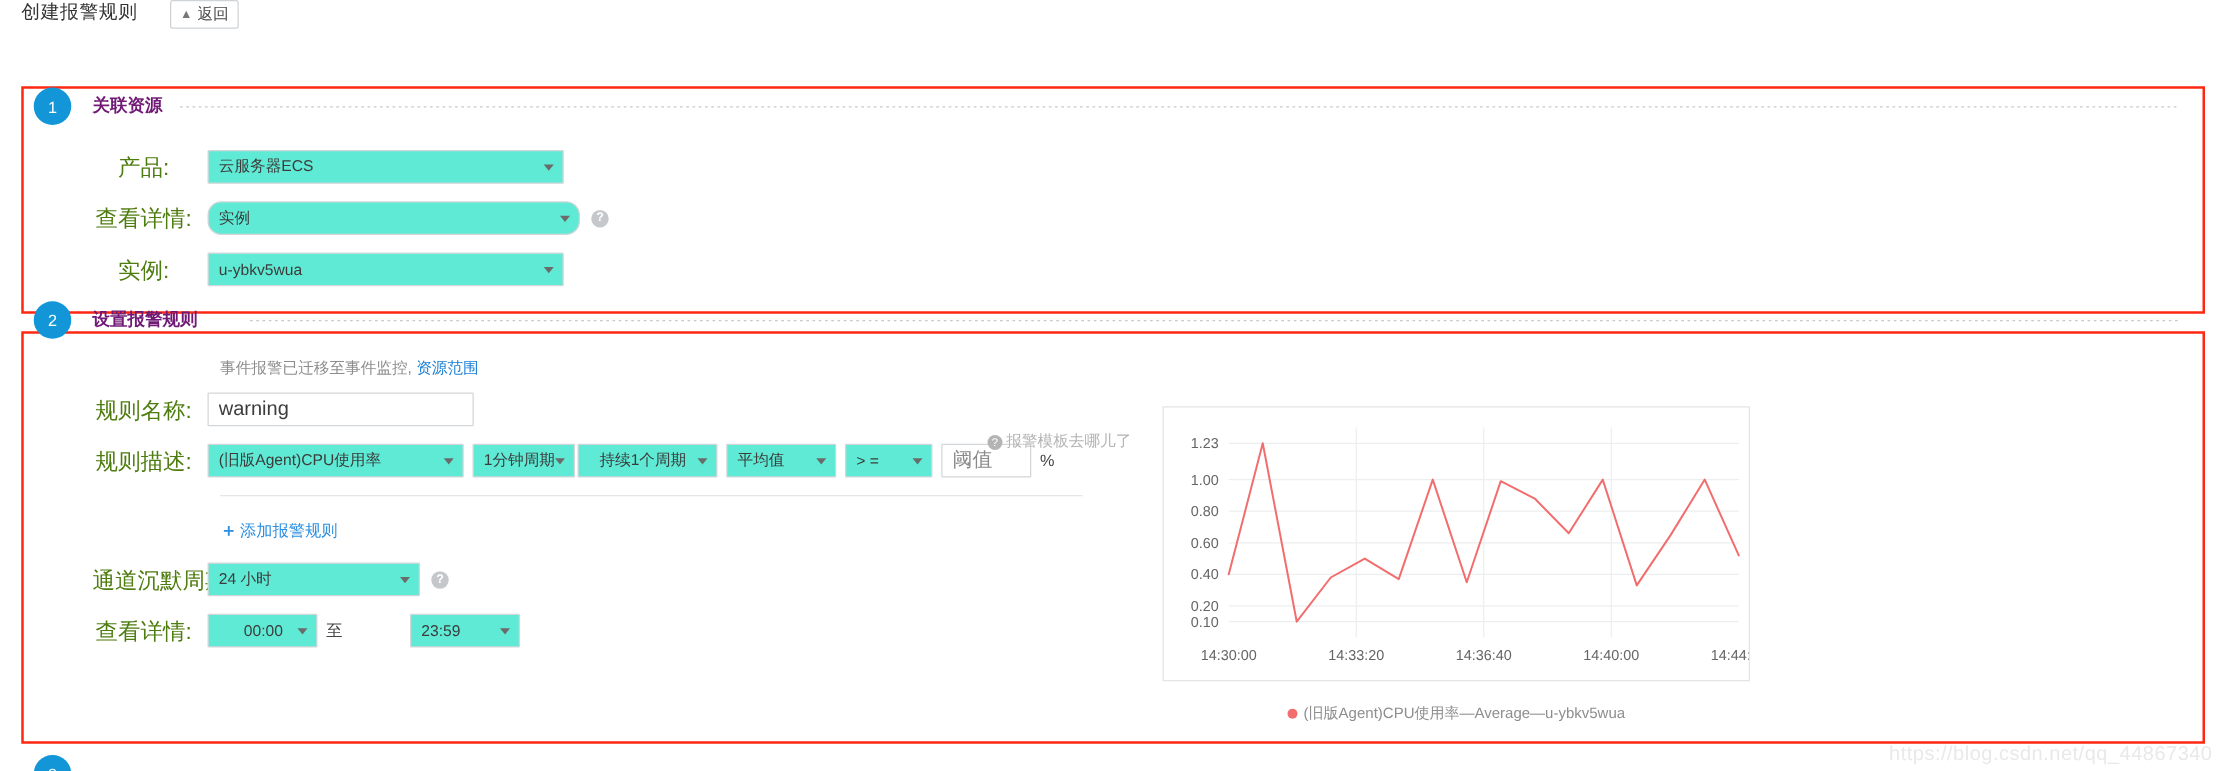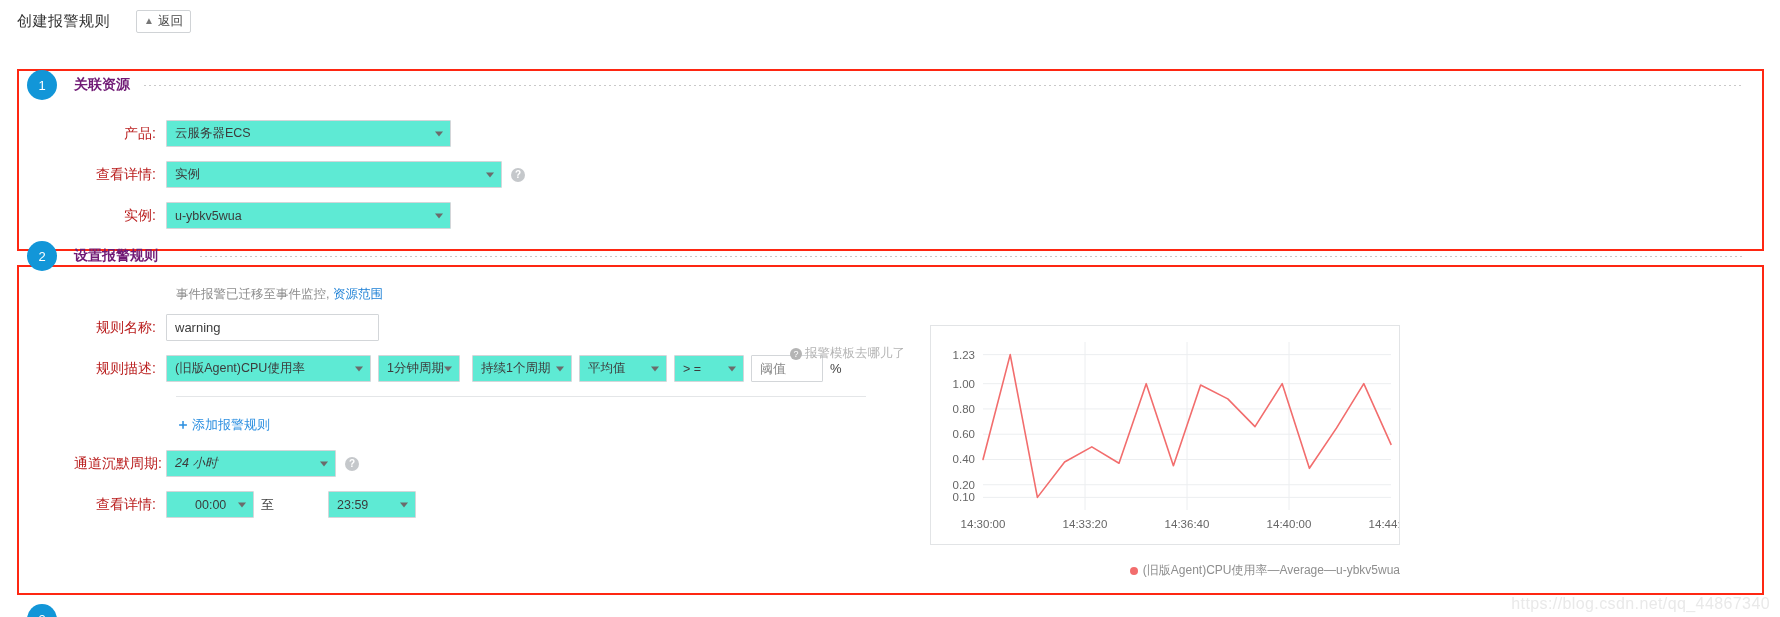--- a/index.html
+++ b/index.html
@@ -9,21 +9,21 @@
     width: 1780px; height: 617px;
     background: #ffffff;
     font-family: "Liberation Sans", "DejaVu Sans", sans-serif;
     overflow: hidden;
   }
   .page { position: relative; width: 1780px; height: 617px; background:#fff; }
 
   
   .topbar {
     position: absolute; left: 0; top: 0; width: 1640px; height: 42px;
-    display: flex; align-items: center;
+    display: flex; align-items: flex-start;
   }
   .page-title {
     margin-left: 17px; font-size: 15px; color: #333; letter-spacing: .5px;
   }
   .back-btn {
     margin-left: 26px; height: 23px; min-width: 48px;
     border: 1px solid #d0d3d6; background: #fff; border-radius: 2px;
     display: inline-flex; align-items: center; justify-content: center;
     font-size: 12.5px; color: #4a4a4a; padding: 0 7px; cursor: pointer;
     gap: 4px;
@@ -64,39 +64,39 @@
   }
   #section-header-1 { left: 74px; top: 70px; width: 1670px; }
   #section-header-2 { left: 74px; top: 241px; width: 1670px; gap: 28px; }
 
   
   .form-area { position: absolute; }
   .form-row {
     display: flex; align-items: center; margin-bottom: 14px;
   }
   .form-label {
-    width: 92px; text-align: right; font-size: 14px; color: #b91c1c;
+    width: 92px; text-align: center; font-size: 18px; color: #4d7c0f;
     padding-right: 10px; white-space: nowrap;
   }
   .select-box {
     position: relative; height: 27px; border: 1px solid #d3d6d9;
     background: #5eead4; border-radius: 1px;
     display: flex; align-items: center; cursor: pointer;
     font-size: 12.5px; color: #3c3c3c;
     padding: 0 24px 0 8px; white-space: nowrap; overflow: hidden;
   }
   .select-box .caret {
     position: absolute; right: 7px; top: 50%; transform: translateY(-50%);
     width: 0; height: 0;
     border-left: 4px solid transparent; border-right: 4px solid transparent;
     border-top: 5px solid #6b6b6b;
   }
   .text-input {
     height: 27px; border: 1px solid #d3d6d9; background: #fff;
-    border-radius: 1px; font-size: 13px; color: #3c3c3c;
+    border-radius: 1px; font-size: 16px; color: #3c3c3c;
     padding: 0 8px; outline: none;
     font-family: "Liberation Sans", sans-serif;
   }
   .text-input::placeholder { color: #8a8a8a; }
 
   .help-ico {
     width: 14px; height: 14px; border-radius: 50%;
     background: #c5c8cb; color: #fff; font-size: 10px;
     display: inline-flex; align-items: center; justify-content: center;
     margin-left: 9px; cursor: pointer; font-weight: bold;
@@ -136,21 +136,21 @@
 
   
   .chart-panel {
     position: absolute; left: 930px; top: 325px;
     width: 470px; height: 220px;
     border: 1px solid #e2e4e6; background: #fff;
   }
   .chart-svg { display: block; }
   .chart-legend {
     position: absolute; left: 930px; top: 562px; width: 470px;
-    display: flex; align-items: center; justify-content: flex-end;
+    display: flex; align-items: center; justify-content: center;
     font-size: 12px; color: #8e8e8e; gap: 5px;
   }
   .legend-dot {
     width: 8px; height: 8px; border-radius: 50%; background: #f26d6d;
     display: inline-block;
   }
 
   .watermark {
     position: absolute; right: 10px; bottom: 4px;
     font-size: 16px; color: #e9e9e9; letter-spacing: .4px;
@@ -187,21 +187,21 @@
     <div class="form-row">
       <span class="form-label">产品:</span>
       <div class="select-box" style="width:285px;">
         <span>云服务器ECS</span>
         <span class="caret"></span>
       </div>
     </div>
 
     <div class="form-row">
       <span class="form-label">查看详情:</span>
-      <div class="select-box" style="width:336px;">
+      <div class="select-box" style="width:298px;border-radius:11px;">
         <span>实例</span>
         <span class="caret"></span>
       </div>
       <span class="help-ico">?</span>
     </div>
 
     <div class="form-row">
       <span class="form-label">实例:</span>
       <div class="select-box" style="width:285px;">
         <span>u-ybkv5wua</span>
@@ -234,21 +234,21 @@
       <div class="select-box" style="width:205px;">
         <span>(旧版Agent)CPU使用率</span>
         <span class="caret"></span>
       </div>
 
       <div class="select-box" style="width:82px; margin-left:7px;">
         <span>1分钟周期</span>
         <span class="caret"></span>
       </div>
 
-      <div class="select-box" style="width:100px; margin-left:12px;">
+      <div class="select-box" style="width:112px; margin-left:2px;justify-content:flex-end;">
         <span>持续1个周期</span>
         <span class="caret"></span>
       </div>
 
       <div class="select-box" style="width:88px; margin-left:7px;">
         <span>平均值</span>
         <span class="caret"></span>
       </div>
 
       <div class="select-box" style="width:70px; margin-left:7px;">
@@ -263,21 +263,21 @@
 
     <div class="divider-line"></div>
 
     <div class="add-rule">
       <span class="plus">＋</span>
       <span>添加报警规则</span>
     </div>
 
     <div class="form-row">
       <span class="form-label">通道沉默周期:</span>
-      <div class="select-box" style="width:170px;font-style:italic;">
+      <div class="select-box" style="width:170px;">
         <span>24 小时</span>
         <span class="caret"></span>
       </div>
       <span class="help-ico">?</span>
     </div>
 
     <div class="form-row">
       <span class="form-label">查看详情:</span>
       <div class="select-box" style="width:88px;padding-left:28px;">
         <span>00:00</span>

